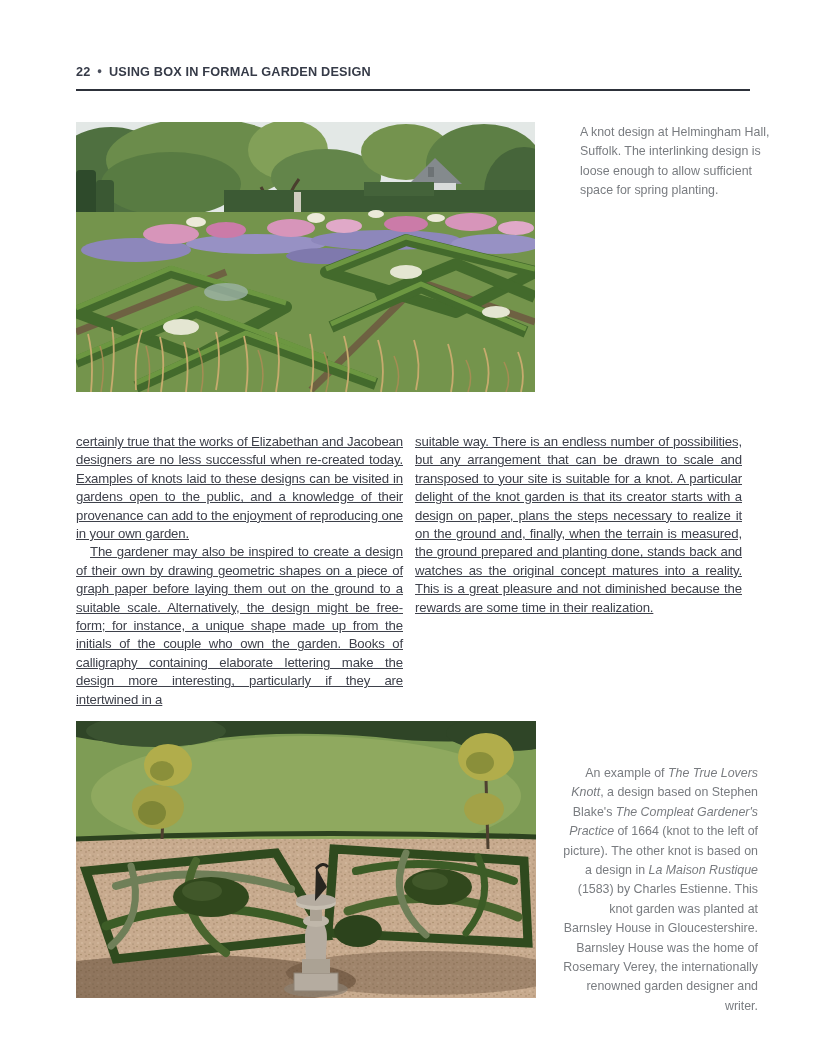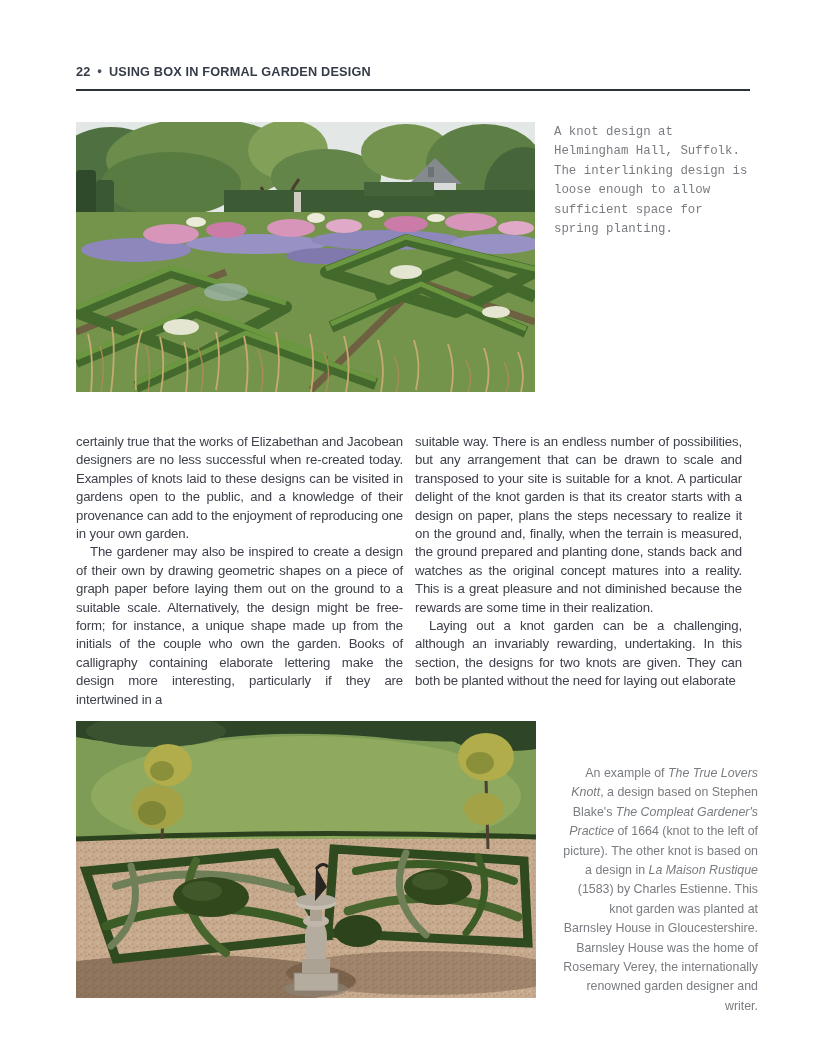--- a/index.html
+++ b/index.html
@@ -13,29 +13,29 @@
   .rule{position:absolute;left:64px;top:89px;width:674px;height:2px;background:#2d313a;}
   
   .photo{position:absolute;background:#6d8f49;}
   .photo svg{display:block;width:100%;height:100%;}
   .photo-top{left:64px;top:122px;width:459px;height:270px;}
   .photo-bottom{left:64px;top:721px;width:460px;height:277px;}
   
   .caption{position:absolute;color:#797c80;font-size:12.4px;line-height:19.4px;}
   .caption p{margin:0;}
   .caption .it{font-style:italic;}
-  .caption-top{left:542px;top:123px;width:200px;font-family:Liberation Mono, monospace;}
+  .caption-top{left:568px;top:123px;width:200px;}
   .caption-bottom{left:546px;top:764px;width:200px;text-align:right;}
   
   .bodytext{position:absolute;top:433px;left:64px;width:674px;color:#3e414b;
             font-size:13.2px;line-height:18.4px;text-align:justify;letter-spacing:-.15px;}
   .col{position:absolute;top:0;width:327px;}
   .col-left{left:0;}
   .col-right{left:339px;}
-  .col p{margin:0;}
+  .col p{margin:0;text-decoration:underline;}
   .col p.indent{text-indent:14px;}
 </style>
 </head>
 <body>
 
 <div class="page">
 
   <div class="runhead">
     <span class="inner">
       <span>22</span><span class="bullet">●</span><span>USING BOX IN FORMAL GARDEN DESIGN</span>
@@ -143,21 +143,20 @@
     <p>A knot design at Helmingham Hall, Suffolk. The interlinking design is loose enough to allow sufficient space for spring planting.</p>
   </div>
 
   <div class="bodytext">
     <div class="col col-left">
       <p>certainly true that the works of Elizabethan and Jacobean designers are no less successful when re-created today. Examples of knots laid to these designs can be visited in gardens open to the public, and a knowledge of their provenance can add to the enjoyment of reproducing one in your own garden.</p>
       <p class="indent">The gardener may also be inspired to create a design of their own by drawing geometric shapes on a piece of graph paper before laying them out on the ground to a suitable scale. Alternatively, the design might be free-form; for instance, a unique shape made up from the initials of the couple who own the garden. Books of calligraphy containing elaborate lettering make the design more interesting, particularly if they are intertwined in a</p>
     </div>
     <div class="col col-right">
       <p>suitable way. There is an endless number of possibilities, but any arrangement that can be drawn to scale and transposed to your site is suitable for a knot. A particular delight of the knot garden is that its creator starts with a design on paper, plans the steps necessary to realize it on the ground and, finally, when the terrain is measured, the ground prepared and planting done, stands back and watches as the original concept matures into a reality. This is a great pleasure and not diminished because the rewards are some time in their realization.</p>
-      <p class="indent">Laying out a knot garden can be a challenging, although an invariably rewarding, undertaking. In this section, the designs for two knots are given. They can both be planted without the need for laying out elaborate</p>
     </div>
   </div>
 
   <div class="photo photo-bottom">
     <svg viewBox="0 0 460 277" xmlns="http://www.w3.org/2000/svg">
       <defs>
         <pattern id="gravel" width="8" height="8" patternUnits="userSpaceOnUse">
           <rect width="8" height="8" fill="#c8ab8f"></rect>
           <circle cx="2" cy="3" r="0.9" fill="#b29478"></circle>
           <circle cx="6" cy="6" r="0.8" fill="#dcc3a8"></circle>

